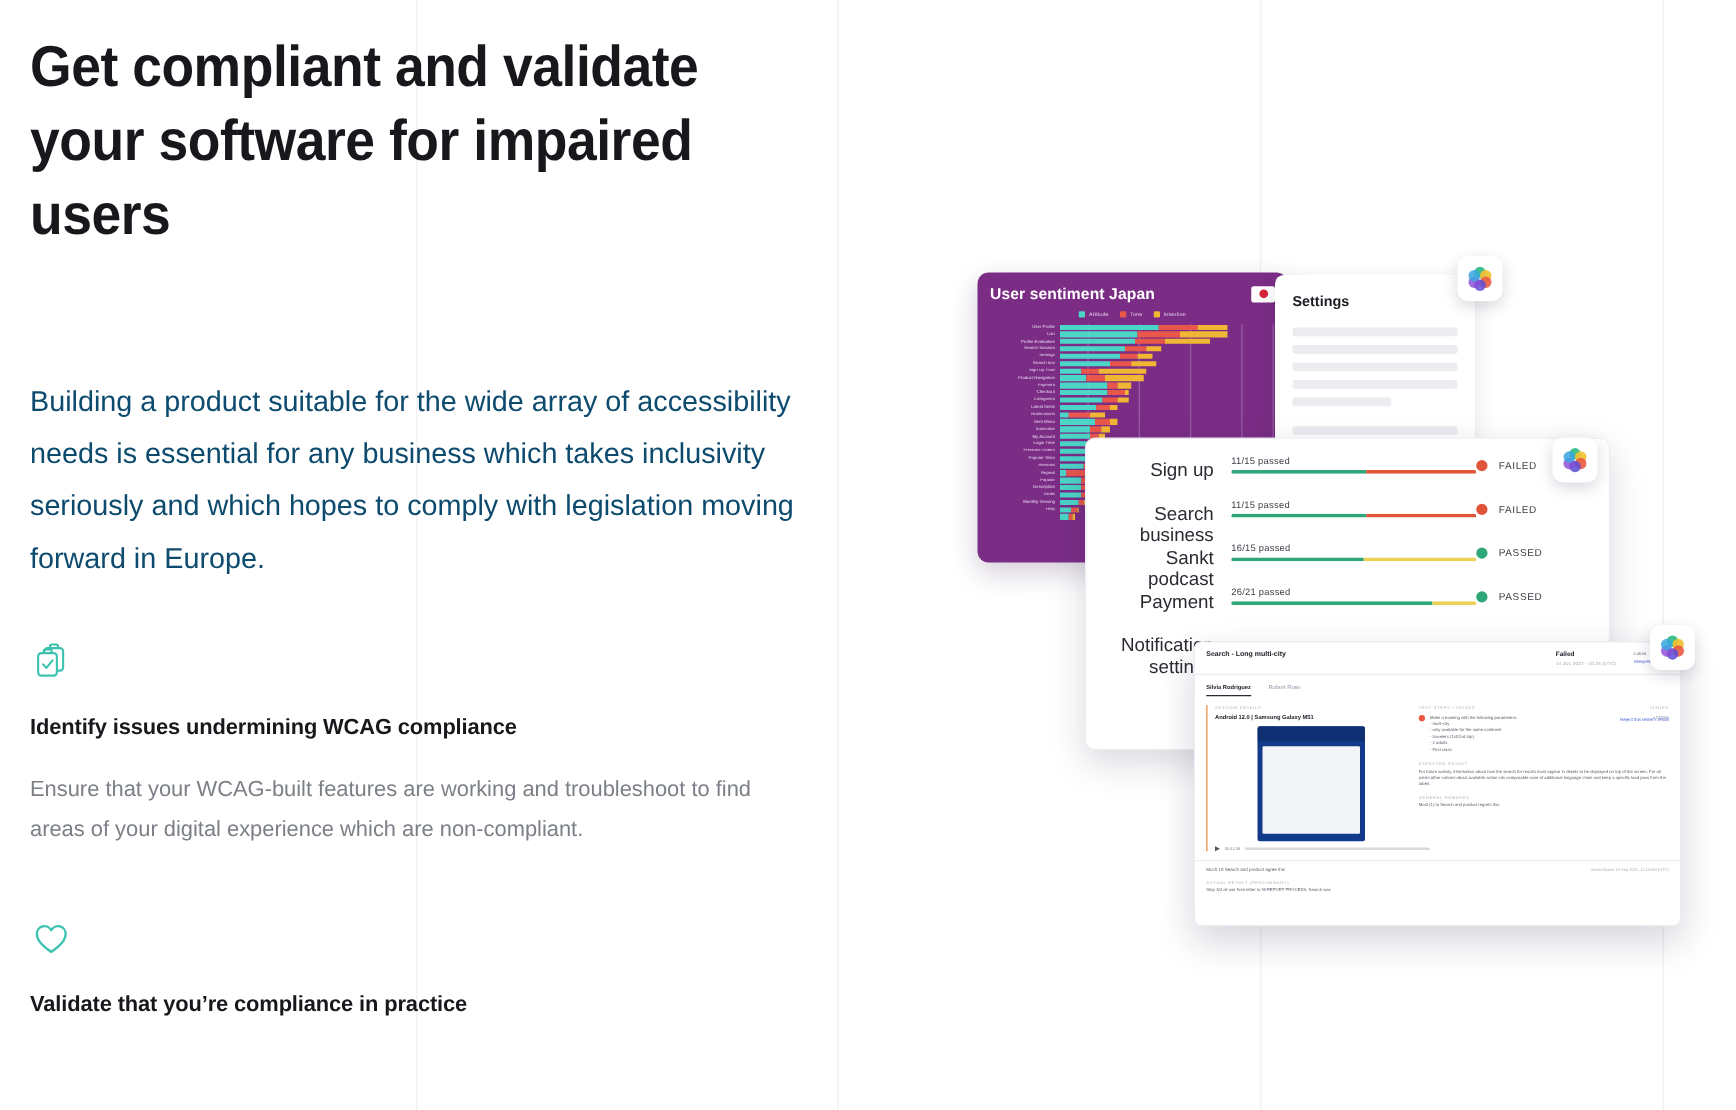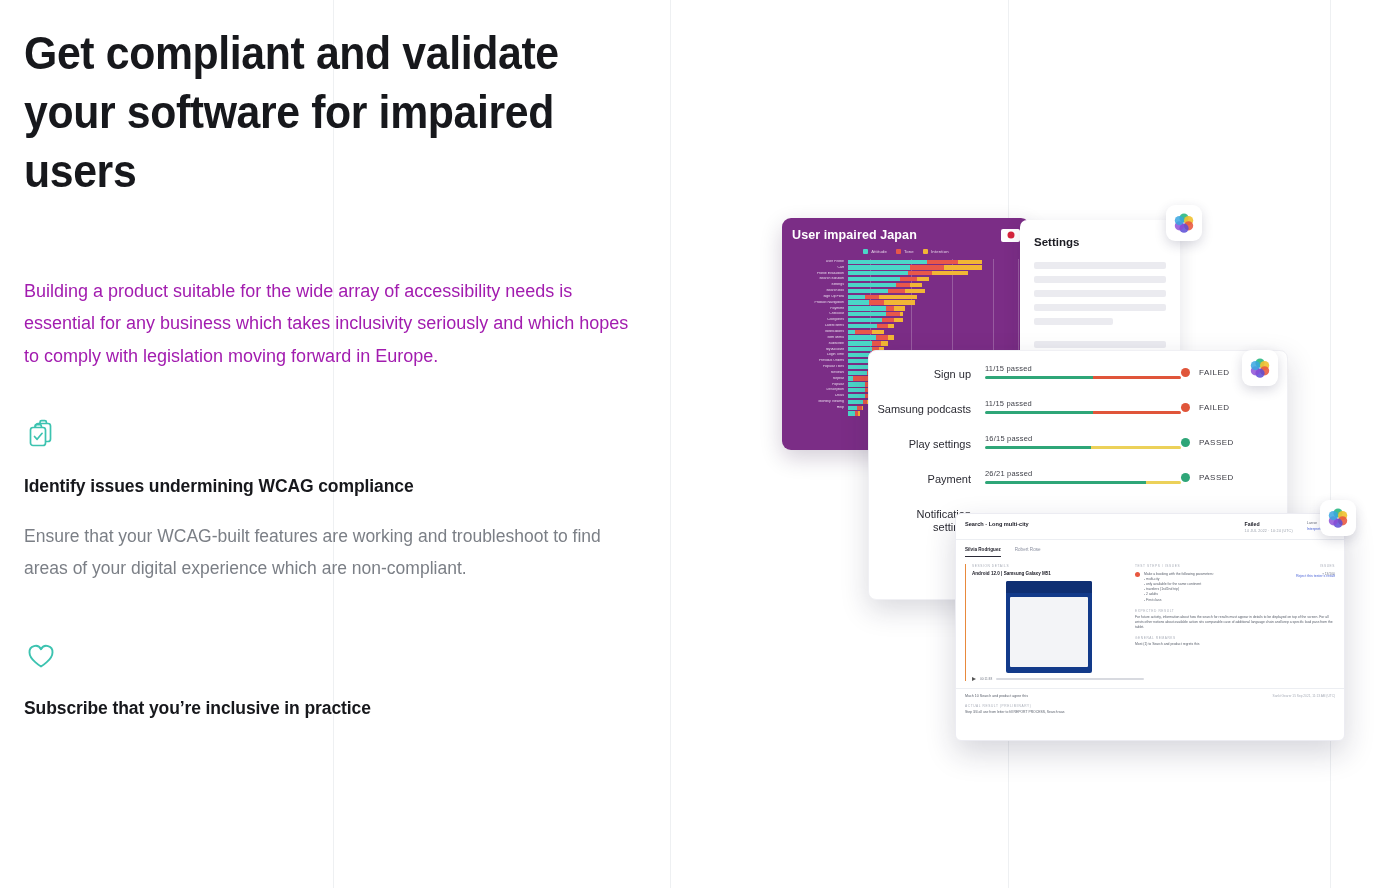--- a/index.html
+++ b/index.html
@@ -17,22 +17,22 @@
 
   
   .left { position: absolute; left: 24px; top: 24px; width: 640px; }
   h1.headline {
     font-family: "Liberation Sans Narrow", "Liberation Sans", sans-serif;
     font-size: 46px; line-height: 1.28; font-weight: 700;
     color: #17181c; letter-spacing: -0.4px;
     transform: scaleX(0.93); transform-origin: left top;
   }
   p.intro {
-    margin-top: 74px; width: 618px;
-    font-size: 18px; line-height: 1.82; color: #a21caf; font-weight: 400;
+    margin-top: 100px; width: 618px;
+    font-size: 23px; line-height: 1.82; color: #0c4a6e; font-weight: 400;
   }
   .feature { margin-top: 44px; }
   .feature.second { margin-top: 54px; }
   .f-icon { width: 34px; height: 34px; color: #3cc3b0; }
   .f-icon svg { display: block; width: 34px; height: 34px; }
   h3.f-title {
     margin-top: 25px; font-size: 17.5px; font-weight: 700;
     color: #17181c; letter-spacing: -0.1px;
   }
   p.f-body {
@@ -79,21 +79,21 @@
   .test-card {
     position: absolute; left: 98px; top: 160px; width: 420px; height: 250px;
     background: #fff; border-radius: 8px;
     box-shadow: 0 10px 28px rgba(30,30,60,.17);
     border: 1px solid #f0f0f4;
     padding: 12px 0 0 0; overflow: hidden;
   }
   .trow { display: flex; align-items: flex-start; padding: 0 14px 0 8px; height: 35px; }
   .tname {
     width: 108px; text-align: right; padding-right: 14px;
-    font-size: 11px; color: #2b2b33; line-height: 1.15; padding-top: 5px;
+    font-size: 15px; color: #2b2b33; line-height: 1.15; padding-top: 5px;
   }
   .tmid { flex: 1; padding-top: 1px; }
   .tpassed { font-size: 7.5px; color: #40424a; letter-spacing: .2px; }
   .tbar { margin-top: 3px; height: 3px; display: flex; border-radius: 2px; overflow: hidden; }
   .tbar i { display: block; height: 100%; }
   .tstatus { width: 92px; display: flex; align-items: center; gap: 9px; padding-top: 5px; }
   .dot { width: 9px; height: 9px; border-radius: 50%; flex: 0 0 auto; }
   .stxt { font-size: 8px; letter-spacing: .5px; color: #3a3a42; font-weight: 400; }
   .sortby {
     padding-left: 116px; margin-top: 4px;
@@ -190,29 +190,29 @@
       <h3 class="f-title">Identify issues undermining WCAG compliance</h3>
       <p class="f-body">Ensure that your WCAG-built features are working and troubleshoot to find areas of your digital experience which are non-compliant.</p>
     </div>
 
     <div class="feature second">
       <div class="f-icon">
         <svg viewBox="0 0 34 34" fill="none" stroke="#3cc3b0" stroke-width="1.9" stroke-linejoin="round">
           <path d="M17 27.5S5.5 20.6 5.5 13.4A6.1 6.1 0 0 1 17 10.2a6.1 6.1 0 0 1 11.5 3.2C28.5 20.6 17 27.5 17 27.5z"></path>
         </svg>
       </div>
-      <h3 class="f-title">Subscribe that you’re inclusive in practice</h3>
+      <h3 class="f-title">Validate that you’re compliance in practice</h3>
     </div>
   </div>
 
   <div class="art">
 
     <div class="purple-card">
       <div class="pc-head">
-        <div class="pc-title">User impaired Japan</div>
+        <div class="pc-title">User sentiment Japan</div>
         <div class="flag-jp"></div>
       </div>
       <div class="pc-legend" id="chart-legend">
           <div class="lg">
             <i style="background: rgb(75, 214, 200);"></i>
             <span>Attitude</span>
           </div>
           <div class="lg">
             <i style="background: rgb(232, 87, 74);"></i>
             <span>Tone</span>
@@ -471,35 +471,35 @@
                 <i style="width: 55%; background: rgb(47, 166, 120);"></i>
                 <i style="width: 45%; background: rgb(224, 85, 58);"></i>
               </div>
             </div>
             <div class="tstatus">
               <div class="dot" style="background: rgb(224, 85, 58);"></div>
               <div class="stxt">FAILED</div>
             </div>
           </div>
           <div class="trow">
-            <div class="tname">Samsung podcasts</div>
+            <div class="tname">Search business</div>
             <div class="tmid">
               <div class="tpassed">11/15 passed</div>
               <div class="tbar">
                 <i style="width: 55%; background: rgb(47, 166, 120);"></i>
                 <i style="width: 45%; background: rgb(224, 85, 58);"></i>
               </div>
             </div>
             <div class="tstatus">
               <div class="dot" style="background: rgb(224, 85, 58);"></div>
               <div class="stxt">FAILED</div>
             </div>
           </div>
           <div class="trow">
-            <div class="tname">Play settings</div>
+            <div class="tname">Sankt podcast</div>
             <div class="tmid">
               <div class="tpassed">16/15 passed</div>
               <div class="tbar">
                 <i style="width: 54%; background: rgb(47, 166, 120);"></i>
                 <i style="width: 46%; background: rgb(236, 209, 89);"></i>
               </div>
             </div>
             <div class="tstatus">
               <div class="dot" style="background: rgb(47, 166, 120);"></div>
               <div class="stxt">PASSED</div>

